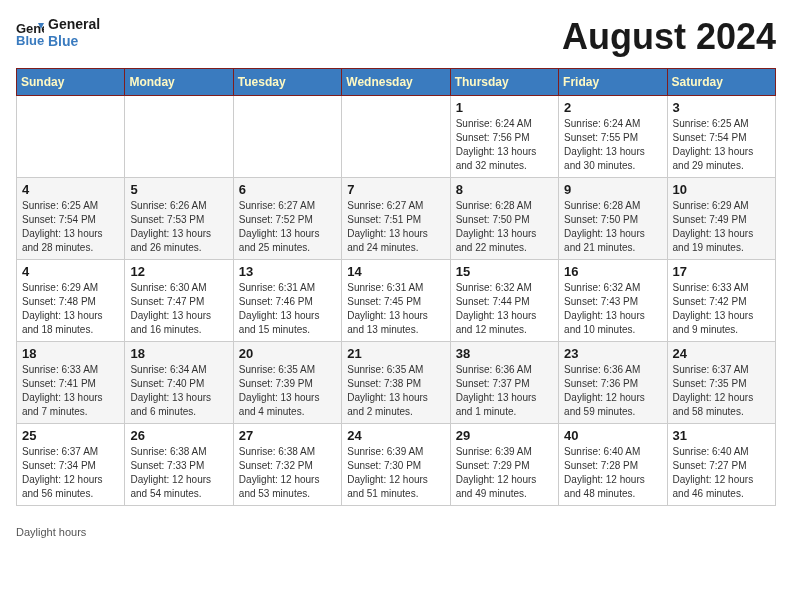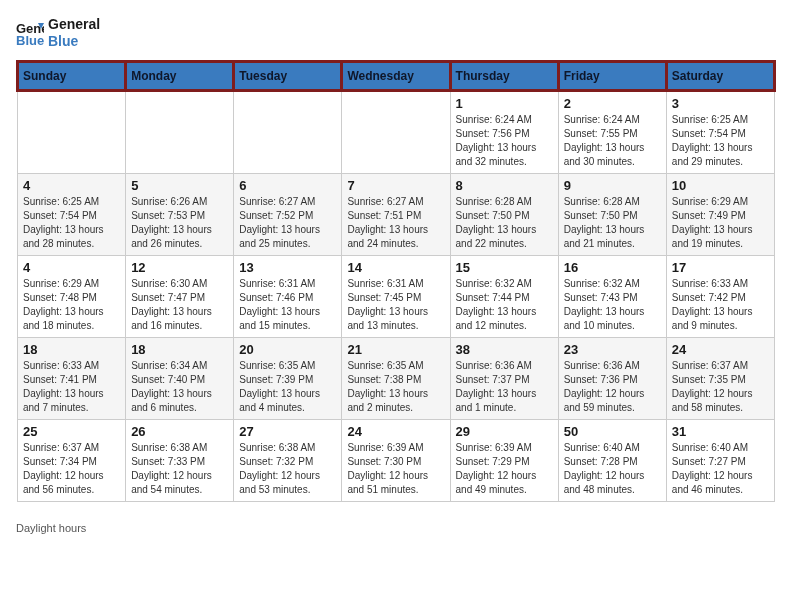--- a/index.html
+++ b/index.html
@@ -37,25 +37,25 @@
       font-size: 16px;
       color: #444;
     }
     table {
       width: 100%;
       border-collapse: collapse;
       table-layout: fixed;
     }
     thead th {
       background: #3a7bbf;
-      color: #0f172a;
+      color: #fef9c3;
       font-size: 12px;
       font-weight: bold;
       padding: 6px 4px;
-      border: 3px solid #7f1d1d;
+      border: 1px solid #7f1d1d;
       text-align: left;
     }
     tbody td {
       border: 1px solid #ccc;
       vertical-align: top;
       padding: 4px 5px;
       font-size: 10px;
       color: #222;
       background: #fff;
       height: 80px;
@@ -95,20 +95,21 @@
       <polygon points="22,4 28,4 25,10" fill="#3a7bbf"></polygon>
     </svg>
     <div>
       <div style="font-size:14px;font-weight:bold;line-height:1.2;">
         <span style="color:#1a1a1a;">General</span><br>
         <span style="color:#3a7bbf;">Blue</span>
       </div>
     </div>
   </div>
   <div class="title-area">
+    <div class="main-title">August 2024</div>
   </div>
 </div>
 
 <table>
   <thead>
     <tr id="thead-row">
         <th>Sunday</th>
         <th>Monday</th>
         <th>Tuesday</th>
         <th>Wednesday</th>
@@ -241,21 +242,21 @@
         </td>
         <td>
           <span class="day-num">24</span>
           <div class="day-info">Sunrise: 6:39 AM<br>Sunset: 7:30 PM<br>Daylight: 12 hours and 51 minutes.</div>
         </td>
         <td>
           <span class="day-num">29</span>
           <div class="day-info">Sunrise: 6:39 AM<br>Sunset: 7:29 PM<br>Daylight: 12 hours and 49 minutes.</div>
         </td>
         <td>
-          <span class="day-num">50</span>
+          <span class="day-num">40</span>
           <div class="day-info">Sunrise: 6:40 AM<br>Sunset: 7:28 PM<br>Daylight: 12 hours and 48 minutes.</div>
         </td>
         <td>
           <span class="day-num">31</span>
           <div class="day-info">Sunrise: 6:40 AM<br>Sunset: 7:27 PM<br>Daylight: 12 hours and 46 minutes.</div>
         </td>
       </tr>
     </tbody>
 </table>
 

